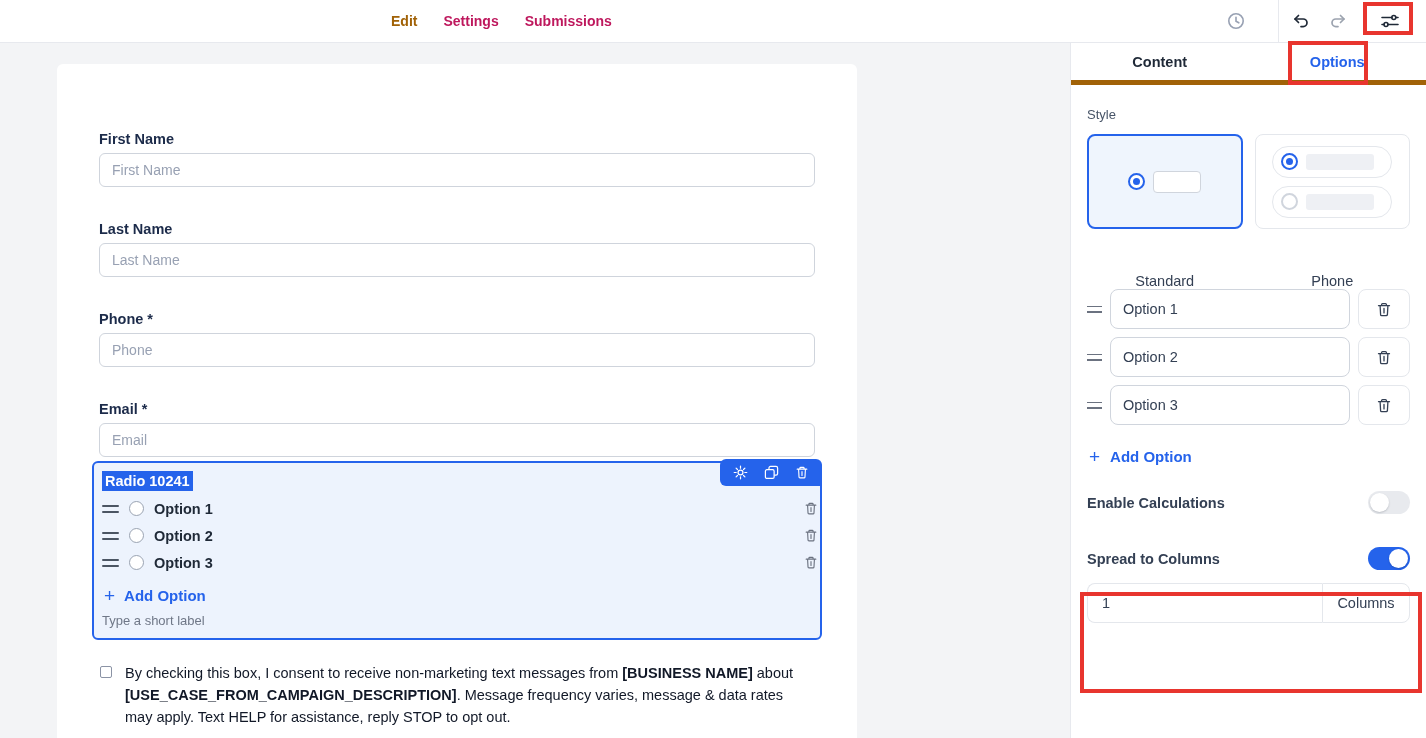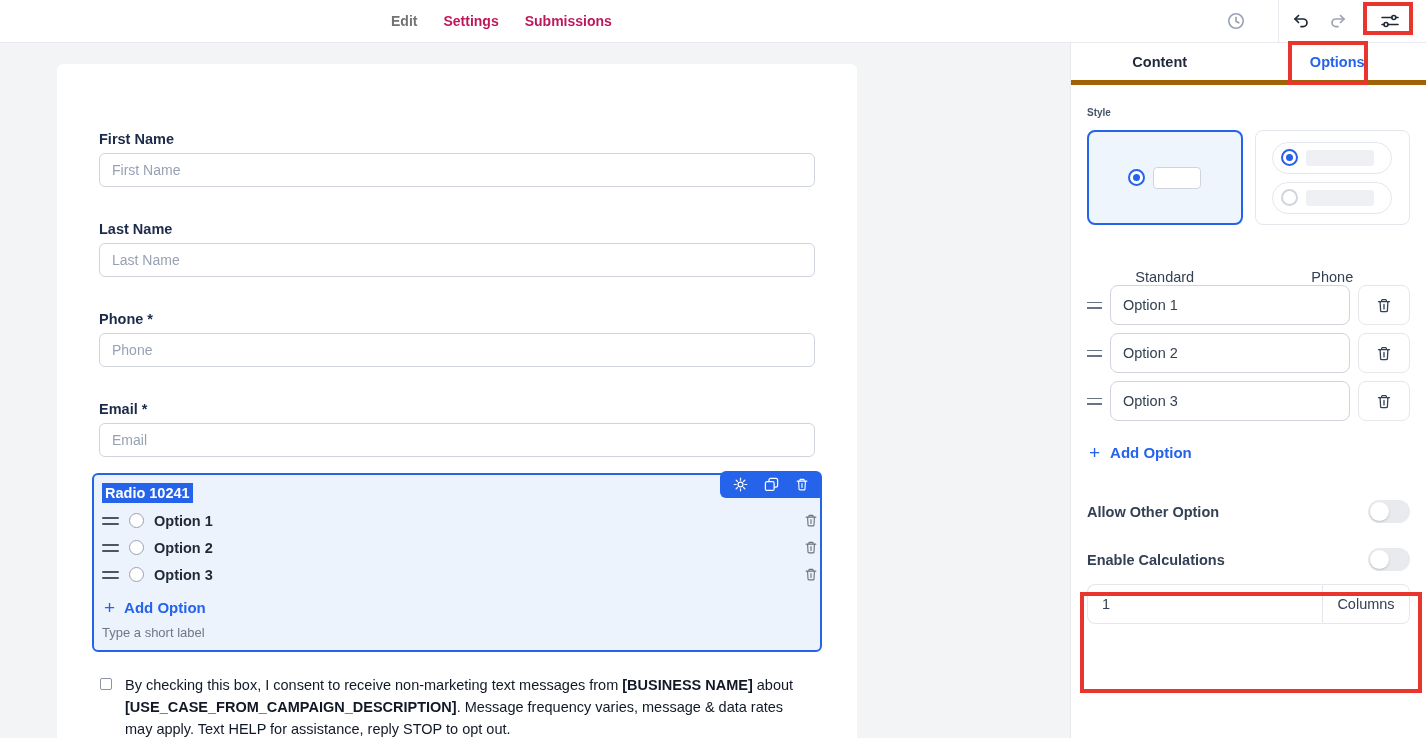--- a/index.html
+++ b/index.html
@@ -5,39 +5,39 @@
   * { box-sizing: border-box; margin: 0; padding: 0; }
   html,body { width:1426px; height:738px; overflow:hidden; background:#f3f4f6;
     font-family:"Liberation Sans", sans-serif; color:#1f2937; }
 
   
   .topbar { position:absolute; left:0; top:0; width:1426px; height:43px;
     background:#fff; border-bottom:1px solid #e7e9ee; z-index:5; }
   .top-tabs { position:absolute; left:363px; top:0; height:42px; display:flex;
     align-items:center; gap:26px; }
   .top-tab { font-size:14px; font-weight:700; color:#be185d; cursor:pointer; text-decoration:none; }
-  .top-tab.active { color:#737373;padding-left:28px; }
+  .top-tab.active { color:#a16207;padding-left:28px; }
   .top-actions { position:absolute; right:0; top:0; height:42px; display:flex; align-items:center; }
   .icon-btn { background:none; border:none; display:flex; align-items:center; justify-content:center;
     width:28px; height:28px; cursor:pointer; }
   .tb-divider { width:1px; height:42px; background:#e7e9ee; margin:0 8px 0 16px; }
 
   
   .canvas { position:absolute; left:0; top:43px; width:1070px; height:695px; background:#f3f4f6; }
   .form-card { position:absolute; left:57px; top:21px; width:800px; height:720px;
     background:#fff; border-radius:6px 6px 0 0; padding:67px 42px 0 42px; }
 
   .field { margin-bottom:34px; }
   .field-label { font-size:14.5px; font-weight:700; color:#1c2b4a; margin-bottom:6px; }
   .field-input { width:100%; height:34px; border:1px solid #cfd4dc; border-radius:6px;
     padding:0 12px; font-size:14px; color:#344054; font-family:inherit; background:#fff; }
   .field-input::placeholder { color:#98a1b3; }
 
   
-  .radio-block { position:relative; margin:16px -7px 0 -7px; border:2px solid #2563eb;
+  .radio-block { position:relative; margin:4px -7px 0 -7px; border:2px solid #2563eb;
     border-radius:6px; background:#edf3fd; padding:8px 2px 10px 8px; }
   .radio-toolbar { position:absolute; top:-4px; right:-2px; height:27px; background:#2563eb;
     border-radius:6px 6px 0 6px; display:flex; align-items:center; gap:15px; padding:0 12px; color:#fff; }
   .radio-title { display:inline-block; background:#2563eb; color:#fff; font-size:14.5px;
     font-weight:700; padding:2px 3px; margin-bottom:4px; }
   .opt-row { display:flex; align-items:center; height:27px; }
   .drag-handle { width:17px; margin-right:10px; display:flex; flex-direction:column; gap:4px; }
   .drag-handle i { display:block; height:2px; background:#4b5563; border-radius:1px; }
   .radio-circle { width:15px; height:15px; border:1.5px solid #9aa3b2; border-radius:50%;
     background:#fff; margin-right:10px; flex:none; }
@@ -57,21 +57,21 @@
   .consent-text b { font-weight:700; }
 
   
   .sidebar { position:absolute; right:0; top:43px; width:356px; height:695px; background:#fff;
     border-left:1px solid #e7e9ee; }
   .side-tabs { display:flex; height:42px; border-bottom:5px solid #a16207; }
   .side-tab { flex:1; display:flex; align-items:center; justify-content:center;
     font-size:14.5px; font-weight:700; color:#1f2937; cursor:pointer; }
   .side-tab.active { color:#2563eb; }
   .side-body { padding:22px 16px 0 16px; }
-  .side-heading { font-size:10px; color:#475467;font-weight:bold; }
+  .side-heading { font-size:13px; color:#475467; }
 
   .style-cards { display:flex; gap:12px; margin-top:12px; }
   .style-card { width:161px; height:95px; border-radius:8px; display:flex; align-items:center;
     justify-content:center; cursor:pointer; background:#fff; border:1px solid #e4e7ec; }
   .style-card.selected { border:2px solid #2563eb; background:#eff5fd; }
   .mini-radio-on { width:17px; height:17px; border:2px solid #2563eb; border-radius:50%;
     display:flex; align-items:center; justify-content:center; flex:none; background:#fff; }
   .mini-radio-on i { width:7px; height:7px; border-radius:50%; background:#2563eb; }
   .mini-radio-off { width:17px; height:17px; border:2px solid #d0d5dd; border-radius:50%;
     flex:none; background:#fff; }
@@ -336,34 +336,34 @@
           <path d="M2.5 4.2h11M5.6 4.2V3c0-.5.4-.9.9-.9h3c.5 0 .9.4.9.9v1.2M4.1 4.2l.5 9c0 .6.5 1 1.1 1h4.6c.6 0 1-.4 1.1-1l.5-9M8 7v4.4"></path>
         </svg>
       </button>
     </div>
 
     <button class="side-add-option">
       <span class="add-plus">+</span>
       <span>Add Option</span>
     </button>
 
-    <div class="toggle-row tr-allow">
-      <span class="t-label">Allow Other Option</span>
-      <span class="toggle">
-          <span class="knob"></span>
-        </span>
-    </div>
 
     <div class="toggle-row tr-calc">
       <span class="t-label">Enable Calculations</span>
       <span class="toggle">
           <span class="knob"></span>
         </span>
     </div>
 
+    <div class="toggle-row tr-spread">
+      <span class="t-label">Spread to Columns</span>
+      <span class="toggle on">
+          <span class="knob"></span>
+        </span>
+    </div>
 
     <div class="columns-group">
       <input class="columns-input" value="1" style="">
       <span class="columns-suffix">Columns</span>
     </div>
 
   </div>
 </aside>
 
 <div class="anno anno-sliders"></div>

